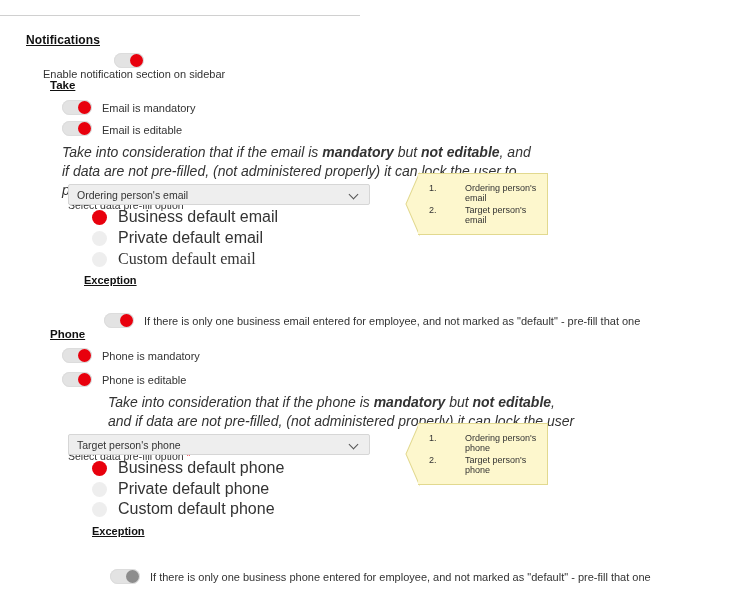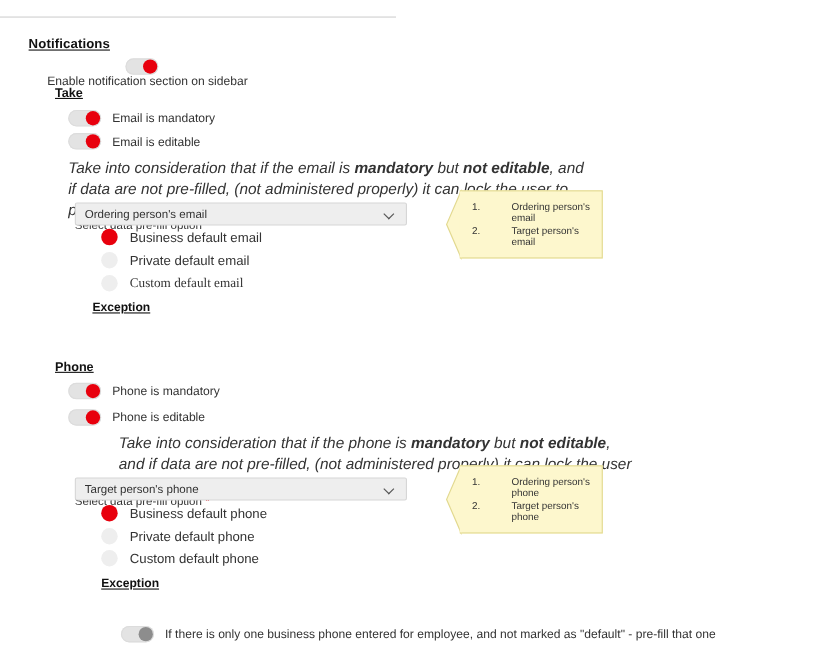--- a/index.html
+++ b/index.html
@@ -102,21 +102,21 @@
     height: 15px;
     border-radius: 50%;
     background: #eeeeee;
     flex: 0 0 auto;
   }
   .radio.checked {
     background: #e8000d;
   }
   .radio-label {
     margin-left: 11px;
-    font-size: 12px;
+    font-size: 16px;
     color: #333333;
     white-space: nowrap;
   }
 
   
   .note {
     position: absolute;
     font-size: 14px;
     font-style: italic;
     color: #333333;
@@ -259,20 +259,26 @@
     <span class="radio"></span>
     <span class="radio-label">Private default email</span>
   </div>
   <div class="radio-row" style="top:238px; left:92px;font-family:Liberation Serif, serif;">
     <span class="radio"></span>
     <span class="radio-label">Custom default email</span>
   </div>
 
   <div class="exception-title" style="position:absolute; top:262px; left:84px;">Exception</div>
 
+  <div class="toggle-row" style="top:301px; left:104px;">
+    <span class="toggle on">
+        <span class="knob"></span>
+      </span>
+    <span class="toggle-label">If there is only one business email entered for employee, and not marked as "default" - pre-fill that one</span>
+  </div>
 
   <div class="sub-title" style="position:absolute; top:316px; left:50px;">Phone</div>
 
   <div class="toggle-row" style="top:336px; left:62px;">
     <span class="toggle on">
         <span class="knob"></span>
       </span>
     <span class="toggle-label">Phone is mandatory</span>
   </div>
 

